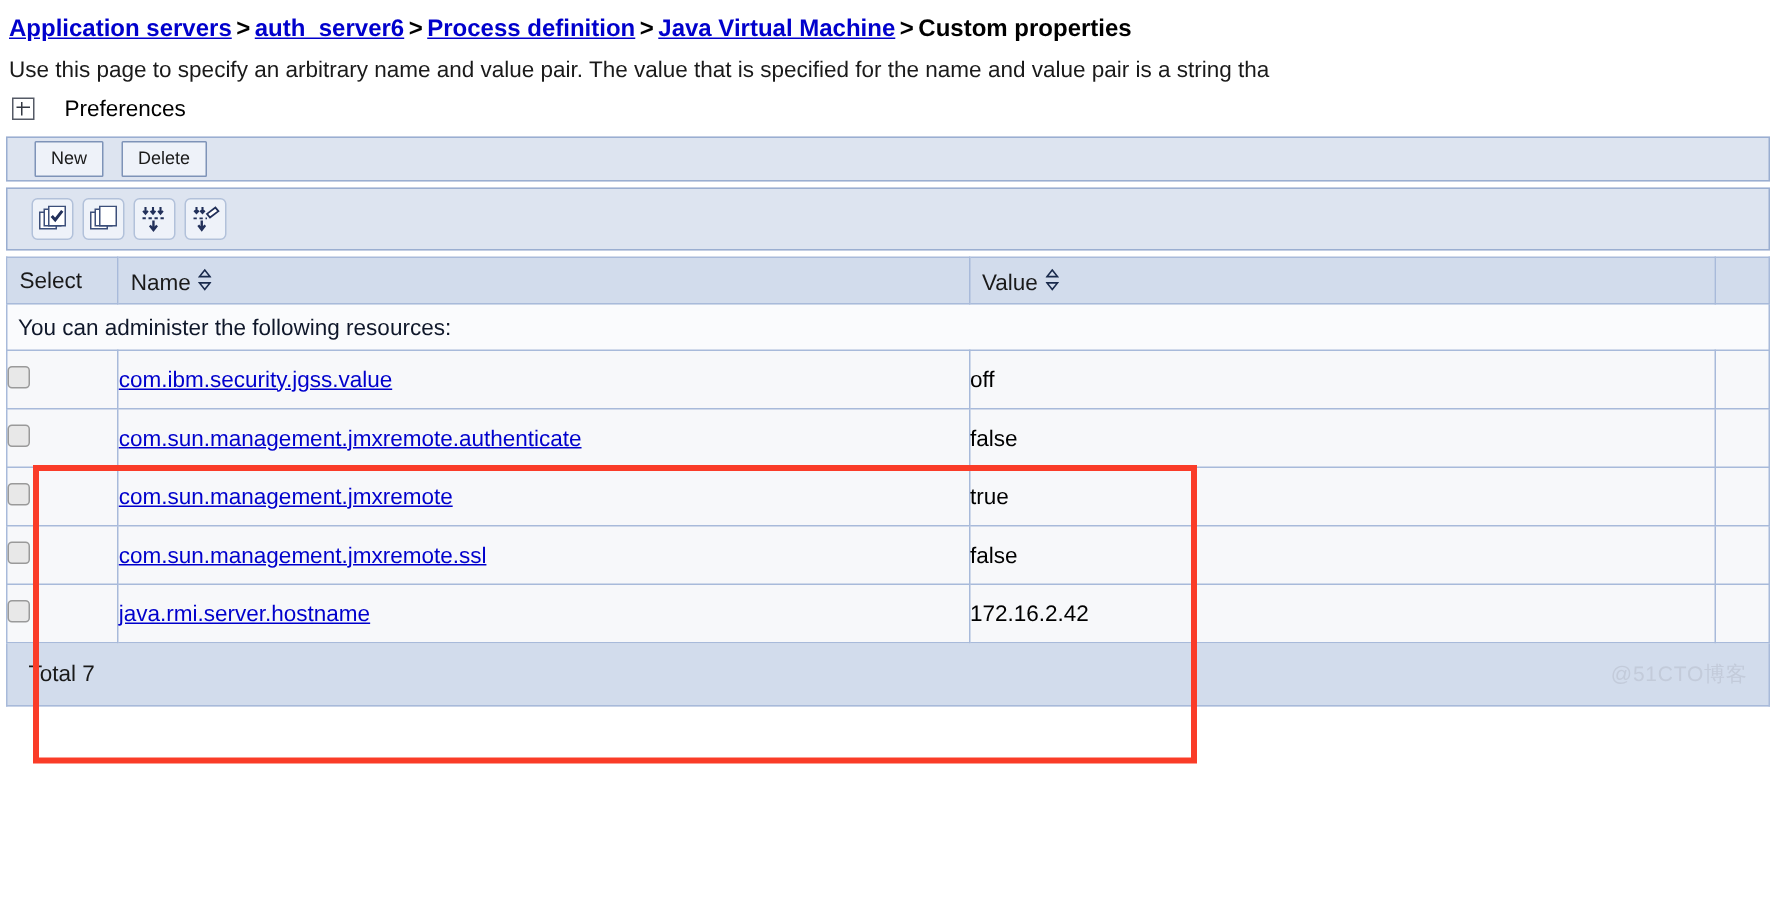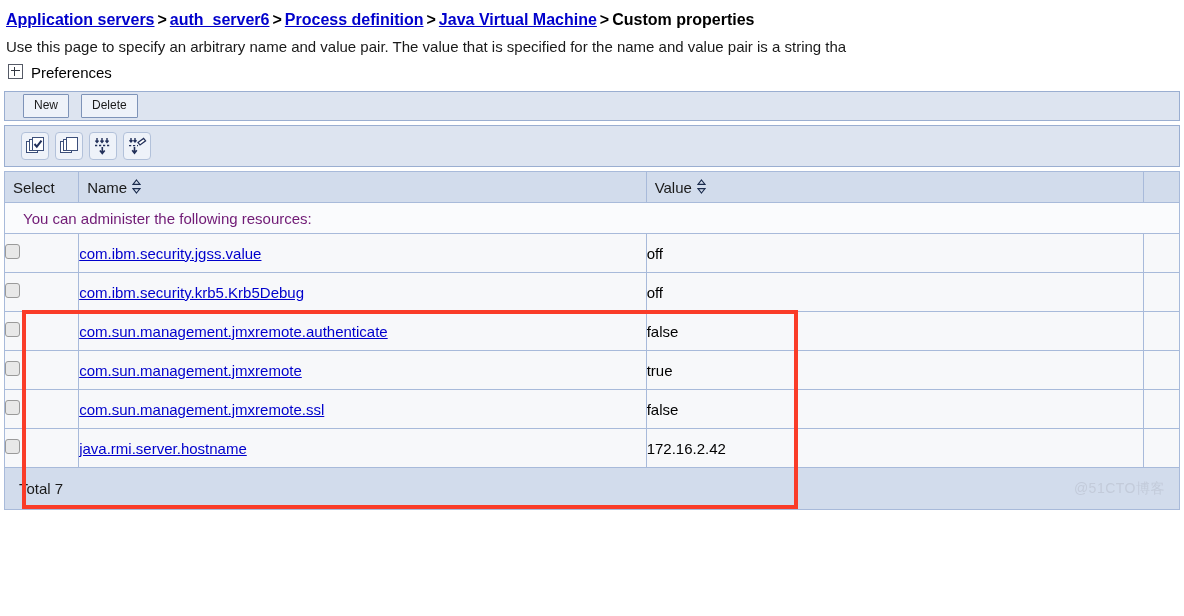--- a/index.html
+++ b/index.html
@@ -48,21 +48,22 @@
     white-space: nowrap;
     overflow: hidden;
     width: 1184px;
     color: #1a1a1a;
   }
 
   
   #prefs-row {
     padding: 8px 0 6px 8px;
     display: flex;
-    gap: 8px;
+    align-items: center;
+    gap: 20px;
     font-size: 15px;
   }
   .expand-box {
     width: 13px;
     height: 13px;
     border: 1px solid #555a66;
     background: #ffffff;
     position: relative;
     display: inline-block;
     flex: 0 0 auto;
@@ -158,22 +159,22 @@
   .sortglyph {
     display: inline-block;
     margin-left: 5px;
     position: relative;
     top: 1px;
   }
 
   #admin-row td {
     background: #fafbfd;
     height: 30px;
-    padding-left: 18px;
-    color: #701a75;
+    padding-left: 7px;
+    color: #0f172a;
     border-left: 1px solid #a8bada;
     border-right: 1px solid #a8bada;
   }
 
   .data-row td {
     background: #f7f8fa;
     height: 38px;
   }
   .cell-select {
     text-align: center;
@@ -316,26 +317,20 @@
       <td colspan="4">You can administer the following resources:</td>
     </tr>
   <tr class="data-row">
         <td class="cell-select"><span class="cbox"></span></td>
         <td class="cell-name"><a href="#">com.ibm.security.jgss.value</a></td>
         <td class="cell-value">off</td>
         <td></td>
       </tr>
       <tr class="data-row">
         <td class="cell-select"><span class="cbox"></span></td>
-        <td class="cell-name"><a href="#">com.ibm.security.krb5.Krb5Debug</a></td>
-        <td class="cell-value">off</td>
-        <td></td>
-      </tr>
-      <tr class="data-row">
-        <td class="cell-select"><span class="cbox"></span></td>
         <td class="cell-name"><a href="#">com.sun.management.jmxremote.authenticate</a></td>
         <td class="cell-value">false</td>
         <td></td>
       </tr>
       <tr class="data-row">
         <td class="cell-select"><span class="cbox"></span></td>
         <td class="cell-name"><a href="#">com.sun.management.jmxremote</a></td>
         <td class="cell-value">true</td>
         <td></td>
       </tr>

